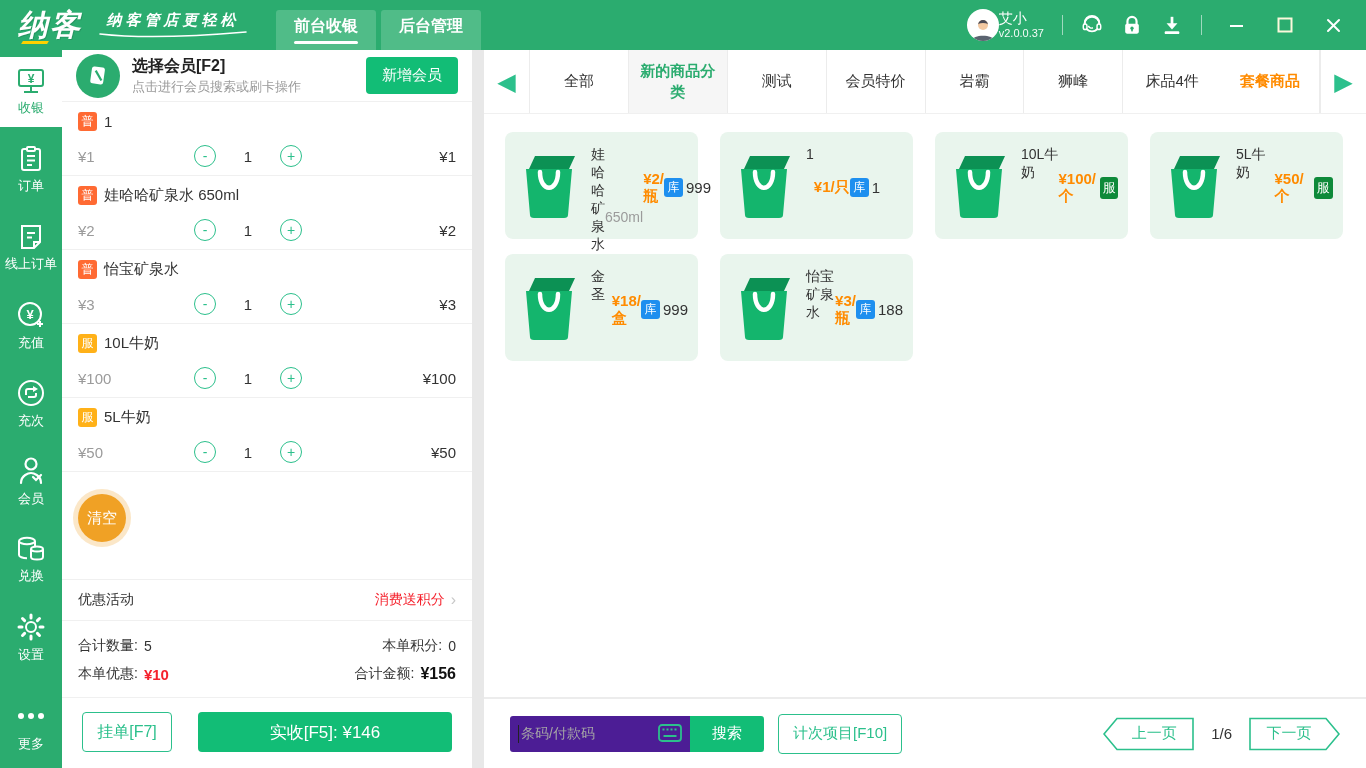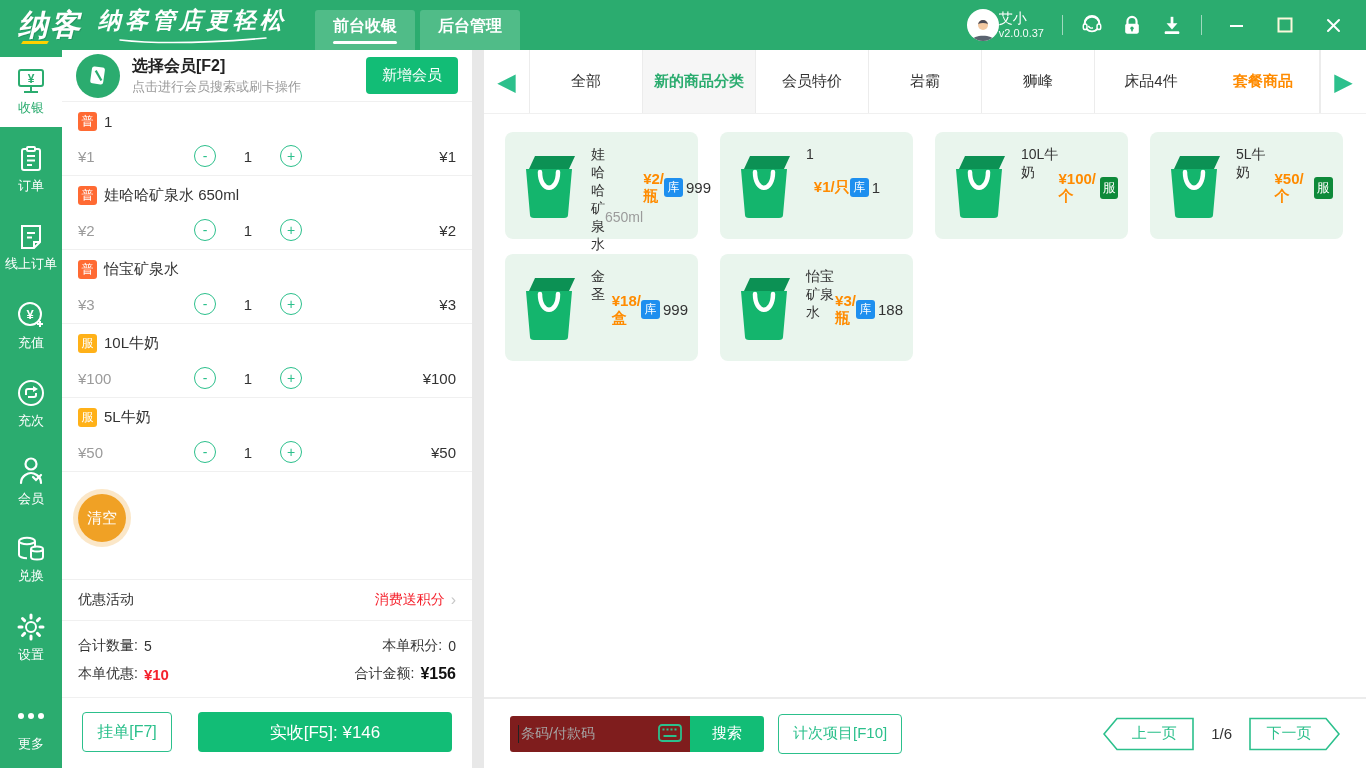--- a/index.html
+++ b/index.html
@@ -16,21 +16,21 @@
   }
   *{margin:0;padding:0;box-sizing:border-box;font-family:"Liberation Sans","DejaVu Sans",sans-serif;}
   html,body{width:1366px;height:768px;overflow:hidden;background:#e8e8e8;}
   .stage{position:relative;width:1366px;height:768px;background:#e8e8e8;}
 
   
   .topbar{position:absolute;left:0;top:0;width:1366px;height:50px;background:var(--green);display:flex;align-items:center;color:#fff;}
   .logo{font-size:30px;font-weight:bold;font-style:italic;margin-left:18px;letter-spacing:2px;position:relative;text-shadow:1px 1px 0 rgba(0,0,0,.12);}
   .logo::after{content:"";position:absolute;left:4px;bottom:2px;width:26px;height:3px;background:#ffd100;transform:skewX(-30deg);}
   .slogan-wrap{margin-left:16px;display:flex;flex-direction:column;align-items:center;}
-  .slogan{font-size:23px;font-style:italic;font-weight:bold;letter-spacing:4px;}
+  .slogan{font-size:15px;font-style:italic;font-weight:bold;letter-spacing:4px;}
   .slogan-swoosh{width:150px;height:8px;margin-top:1px;}
   .top-tabs{display:flex;margin-left:28px;height:50px;align-items:flex-end;gap:5px;}
   .top-tab{background:var(--green-tab);height:40px;min-width:98px;padding:0 18px;display:flex;flex-direction:column;align-items:center;justify-content:center;font-size:16px;font-weight:bold;border-radius:3px 3px 0 0;cursor:pointer;}
   .top-tab .underline{width:64px;height:3px;background:transparent;margin-top:4px;border-radius:2px;}
   .top-tab.active .underline{background:#fff;}
   .top-right{margin-left:auto;display:flex;align-items:center;margin-right:14px;gap:18px;}
   .avatar{width:32px;height:32px;border-radius:50%;background:#fff;overflow:hidden;display:flex;align-items:flex-end;justify-content:center;}
   .user-meta{display:flex;flex-direction:column;line-height:1.2;}
   .user-name{font-size:14px;}
   .user-ver{font-size:11px;opacity:.95;}
@@ -103,21 +103,21 @@
   .p-bottom{display:flex;align-items:center;margin-top:2px;}
   .p-price{font-size:15px;font-weight:bold;color:var(--orange);}
   .p-stock{margin-left:auto;display:flex;align-items:center;gap:3px;}
   .stock-badge{width:19px;height:19px;border-radius:3px;background:#1e8fef;color:#fff;font-size:12px;display:flex;align-items:center;justify-content:center;}
   .stock-num{font-size:15px;color:var(--ink);}
   .serv-badge{margin-left:auto;width:22px;height:22px;border-radius:3px;background:#0e8a3a;color:#fff;font-size:13px;display:flex;align-items:center;justify-content:center;}
 
   
   .botbar{flex:0 0 71px;border-top:2px solid #ececec;display:flex;align-items:center;padding:0 26px;}
   .scan-group{display:flex;height:36px;}
-  .scan-input{position:relative;width:180px;background:#7f1d1d;border-radius:3px 0 0 3px;display:flex;align-items:center;padding:0 34px 0 8px;}
+  .scan-input{position:relative;width:180px;background:#4c1d95;border-radius:3px 0 0 3px;display:flex;align-items:center;padding:0 34px 0 8px;}
   .caret{width:1px;height:18px;background:#222;margin-right:2px;}
   .scan-ph{font-size:14px;color:#a6a6a6;white-space:nowrap;overflow:hidden;}
   .kbd-ico{position:absolute;right:8px;top:8px;}
   .search-btn{width:74px;background:var(--green-btn);color:#fff;border:none;font-size:15px;border-radius:0 3px 3px 0;cursor:pointer;}
   .ol-btn{height:40px;background:#fff;border:1px solid var(--green-line);color:var(--green-line);font-size:15px;border-radius:4px;cursor:pointer;padding:0 14px;}
   .quick{margin-left:44px;}
   .times{margin-left:14px;}
   .pager{margin-left:auto;display:flex;align-items:center;gap:16px;}
   .page-btn{position:relative;width:92px;height:34px;cursor:pointer;}
   .page-btn svg{position:absolute;left:0;top:0;}
@@ -432,20 +432,21 @@
       <button class="pay-btn">实收[F5]: ¥146</button>
     </div>
   </div>
 
   <div class="main">
 
     <div class="cat-bar">
       <div class="cat-arrow">◀</div>
       <div class="cat">全部</div>
       <div class="cat active">新的商品分类</div>
+      <div class="cat">测试</div>
       <div class="cat">会员特价</div>
       <div class="cat">岩霸</div>
       <div class="cat">狮峰</div>
       <div class="cat no-sep">床品4件</div>
       <div class="cat bundle">套餐商品</div>
       <div class="cat-arrow right">▶</div>
     </div>
 
     <div class="grid">
 

